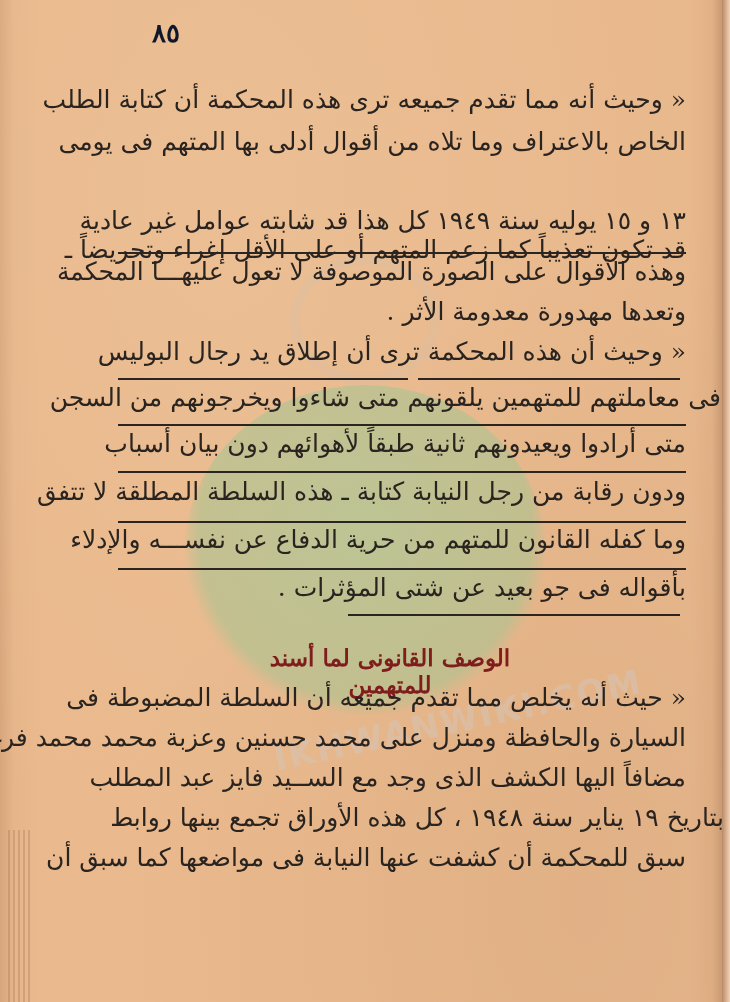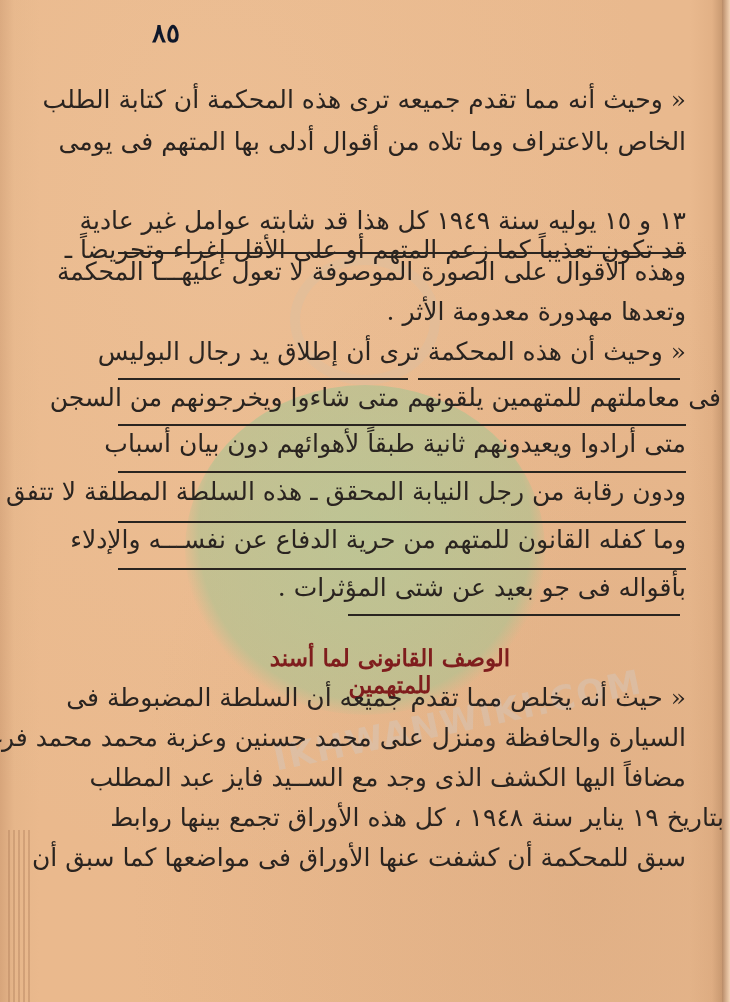--- a/index.html
+++ b/index.html
@@ -128,26 +128,26 @@
 <div class="line" style="top:258px;">وهذه الأقوال على الصورة الموصوفة لا تعول عليهـــا المحكمة</div>
 <div class="line short" style="top:298px;">وتعدها مهدورة معدومة الأثر .</div>
 
 <div class="line short" style="top:338px;">« وحيث أن هذه المحكمة ترى أن إطلاق يد رجال البوليس</div>
 <div class="rule" style="top:378px; left:118px; width:290px;"></div>
 <div class="rule" style="top:378px; left:418px; width:262px;"></div>
 <div class="line" style="top:384px;margin-left:35px;">فى معاملتهم للمتهمين يلقونهم متى شاءوا ويخرجونهم من السجن</div>
 <div class="rule" style="top:424px; left:118px; width:568px;"></div>
 <div class="line" style="top:430px;">متى أرادوا ويعيدونهم ثانية طبقاً لأهوائهم دون بيان أسباب</div>
 <div class="rule" style="top:471px; left:118px; width:568px;"></div>
-<div class="line" style="top:478px;">ودون رقابة من رجل النيابة المحقق ـ هذه السلطة المطلقة لا تتفق</div>
+<div class="line" style="top:478px;">ودون رقابة من رجل النيابة كتابة ـ هذه السلطة المطلقة لا تتفق</div>
 <div class="rule" style="top:521px; left:118px; width:568px;"></div>
 <div class="line" style="top:526px;">وما كفله القانون للمتهم من حرية الدفاع عن نفســـه والإدلاء</div>
 <div class="rule" style="top:568px; left:118px; width:568px;"></div>
 <div class="line short" style="top:574px;">بأقواله فى جو بعيد عن شتى المؤثرات .</div>
 <div class="rule" style="top:614px; left:348px; width:332px;"></div>
 
 <div class="heading">الوصف القانونى لما أسند للمتهمين</div>
 
 <div class="line" style="top:684px;">« حيث أنه يخلص مما تقدم جميعه أن السلطة المضبوطة فى</div>
 <div class="line" style="top:724px;">السيارة والحافظة ومنزل على محمد حسنين وعزبة محمد محمد فرغلى</div>
 <div class="line" style="top:764px;">مضافاً اليها الكشف الذى وجد مع الســيد فايز عبد المطلب</div>
 <div class="line" style="top:804px;margin-left:38px;">بتاريخ ١٩ يناير سنة ١٩٤٨ ، كل هذه الأوراق تجمع بينها روابط</div>
-<div class="line" style="top:844px;">سبق للمحكمة أن كشفت عنها الأوراق فى مواضعها كما سبق أن</div>
+<div class="line" style="top:844px;">سبق للمحكمة أن كشفت عنها النيابة فى مواضعها كما سبق أن</div>
 
 </body></html>

